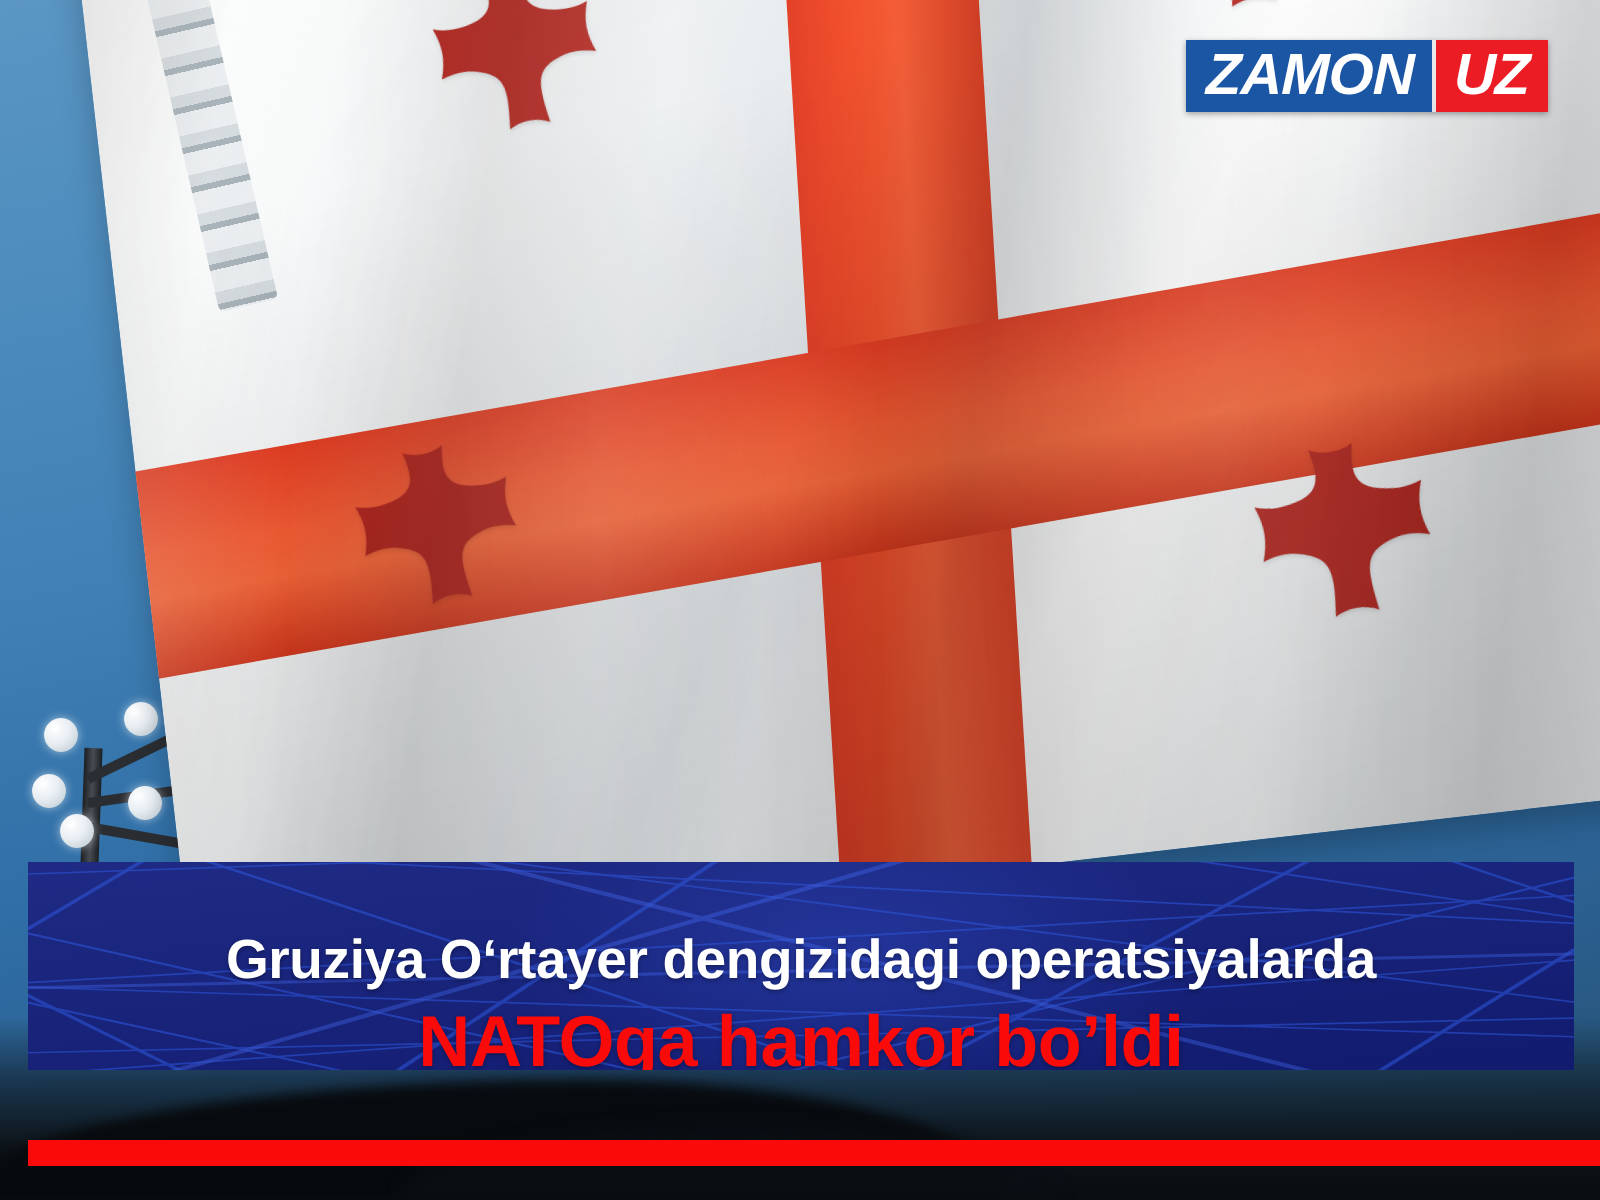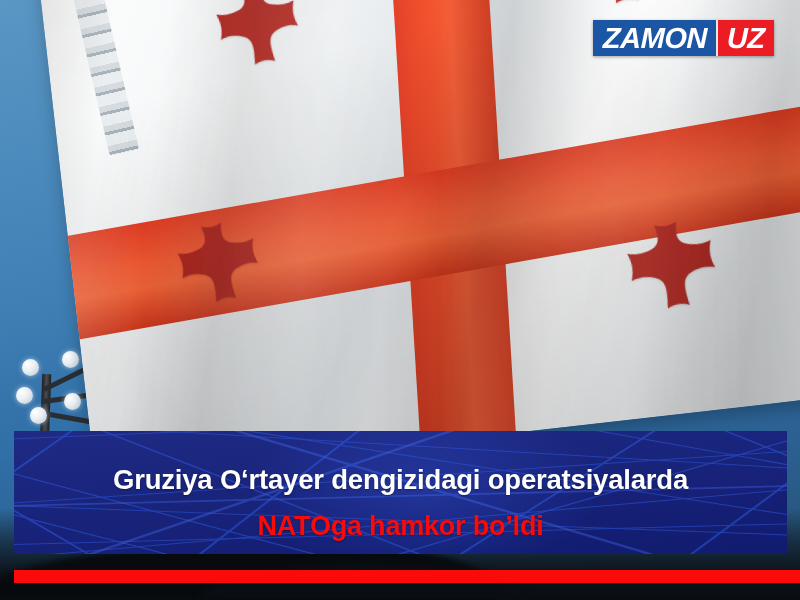--- a/index.html
+++ b/index.html
@@ -229,21 +229,21 @@
     letter-spacing: -0.5px;
     line-height: 1;
     font-style: italic;
     transform: skewX(-1deg);
   }
 
   
   .banner {
     position: absolute;
     left: 14px; top: 431px;
-    width: 773px; height: 123px;
+    width: 773px; height: 104px;
     background:
       linear-gradient(175deg, rgba(255,255,255,.05) 0%, rgba(0,0,0,.12) 100%),
       #131f7e;
     overflow: hidden;
     z-index: 30;
   }
   .banner-lines {
     position: absolute;
     inset: -40%;
     opacity: .62;
@@ -269,24 +269,24 @@
     font-size: 27.5px;
     line-height: 1.12;
     letter-spacing: -0.2px;
     text-shadow: 0 1px 2px rgba(0,0,0,.35);
     white-space: nowrap;
   }
   .headline-2 {
     color: #fb0a0a;
     font-family: "Liberation Sans", sans-serif;
     font-weight: bold;
-    font-size: 27px;
+    font-size: 36px;
     line-height: 1.12;
     letter-spacing: -0.2px;
-    margin-top: 15px;
+    margin-top: 5px;
     text-shadow: 0 1px 2px rgba(0,0,0,.30);
     white-space: nowrap;
   }
 
   
   .redbar {
     position: absolute;
     left: 14px; top: 570px;
     width: 786px; height: 13px;
     background: #fb0a0a;

